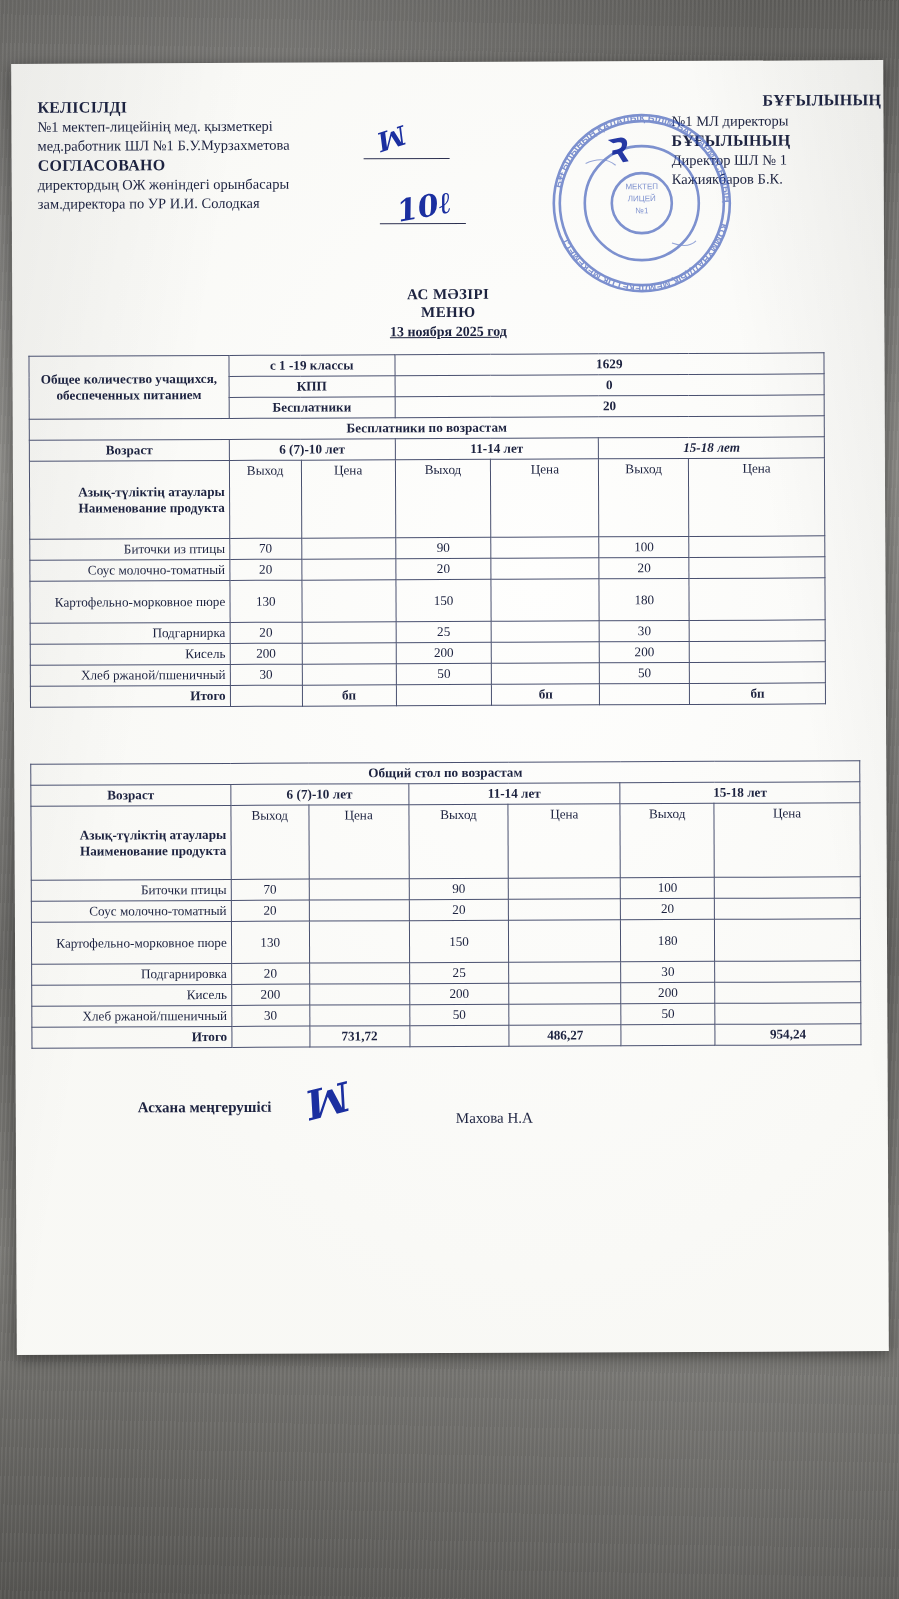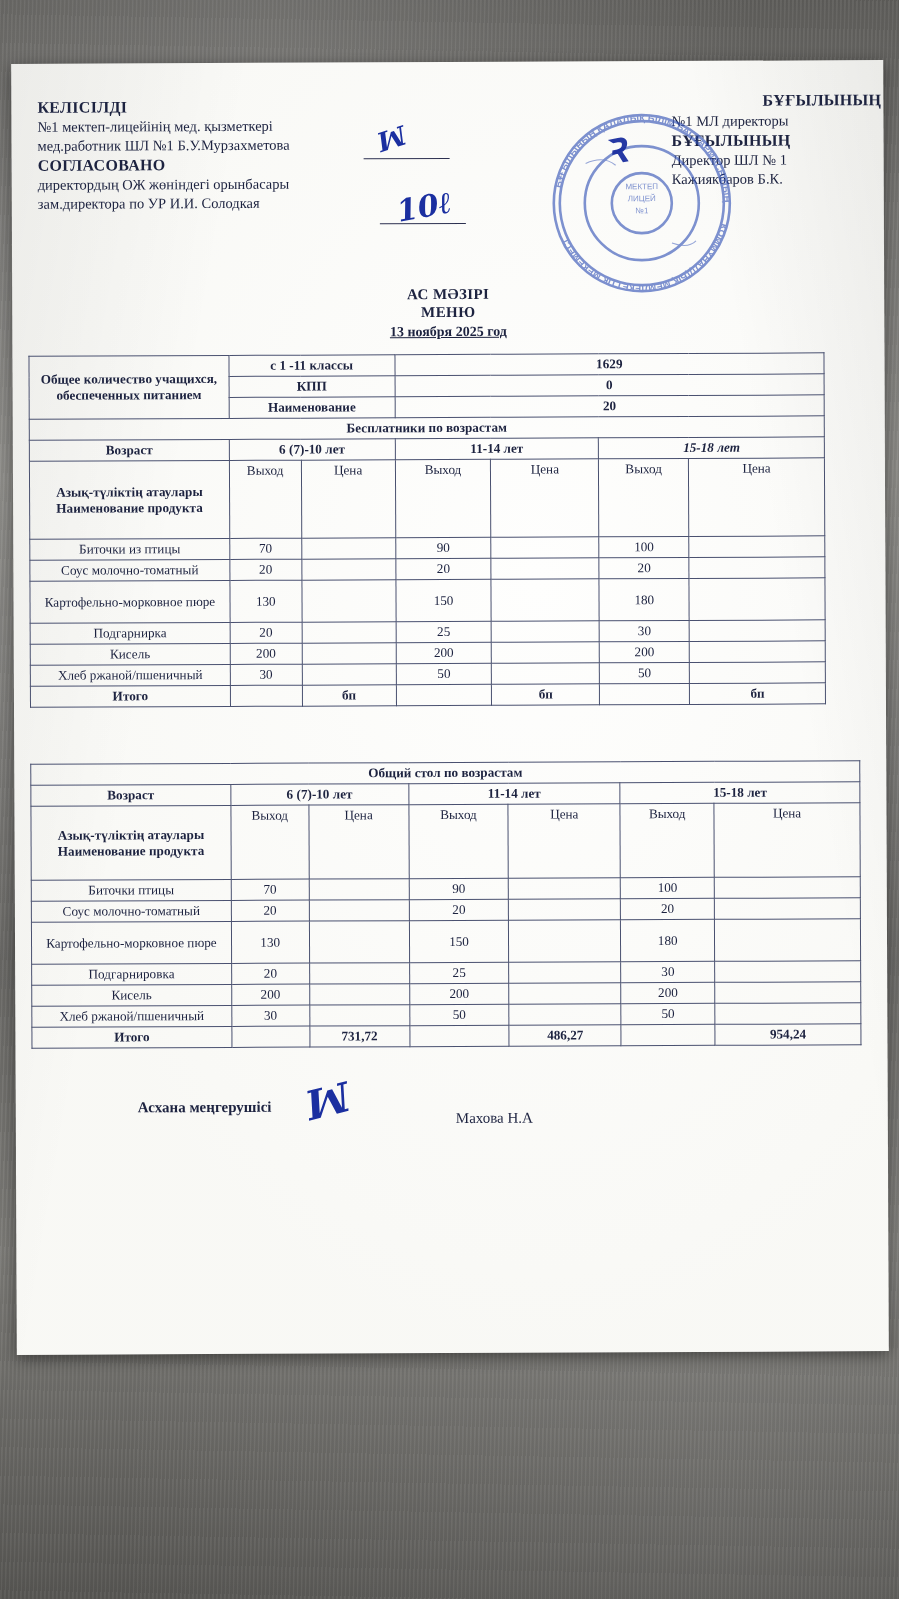--- a/index.html
+++ b/index.html
@@ -134,21 +134,21 @@
     background: transparent;
   }
   table.grid td {
     border: 1px solid #4a5170;
     font-size: 13.2px;
     padding: 2px 4px;
     vertical-align: middle;
     color: #1d2340;
   }
   .c { text-align: center; }
-  .l { text-align: center; }
+  .l { text-align: right; }
   .b { font-weight: bold; }
   .i { font-style: italic; }
   .sm { font-size: 12.4px; }
 
   .sign-bottom {
     position: absolute;
     font-size: 15px;
     font-weight: bold;
   }
   .sign-name {
@@ -229,29 +229,29 @@
         <col style="width:72px">
         <col style="width:94px">
         <col style="width:96px">
         <col style="width:108px">
         <col style="width:90px">
         <col style="width:136px">
       </colgroup>
       <tbody>
         <tr>
           <td class="c b sm" rowspan="3">Общее количество учащихся, обеспеченных питанием</td>
-          <td class="c b" colspan="2">с 1 -11 классы</td>
+          <td class="c b" colspan="2">с 1 -19 классы</td>
           <td class="c b" colspan="4">1629</td>
         </tr>
         <tr>
           <td class="c b" colspan="2">КПП</td>
           <td class="c b" colspan="4">0</td>
         </tr>
         <tr>
-          <td class="c b" colspan="2">Наименование</td>
+          <td class="c b" colspan="2">Бесплатники</td>
           <td class="c b" colspan="4">20</td>
         </tr>
 
         <tr>
           <td class="c b" colspan="7">Бесплатники по возрастам</td>
         </tr>
         <tr>
           <td class="c b">Возраст</td>
           <td class="c b" colspan="2">6 (7)-10 лет</td>
           <td class="c b" colspan="2">11-14 лет</td>

